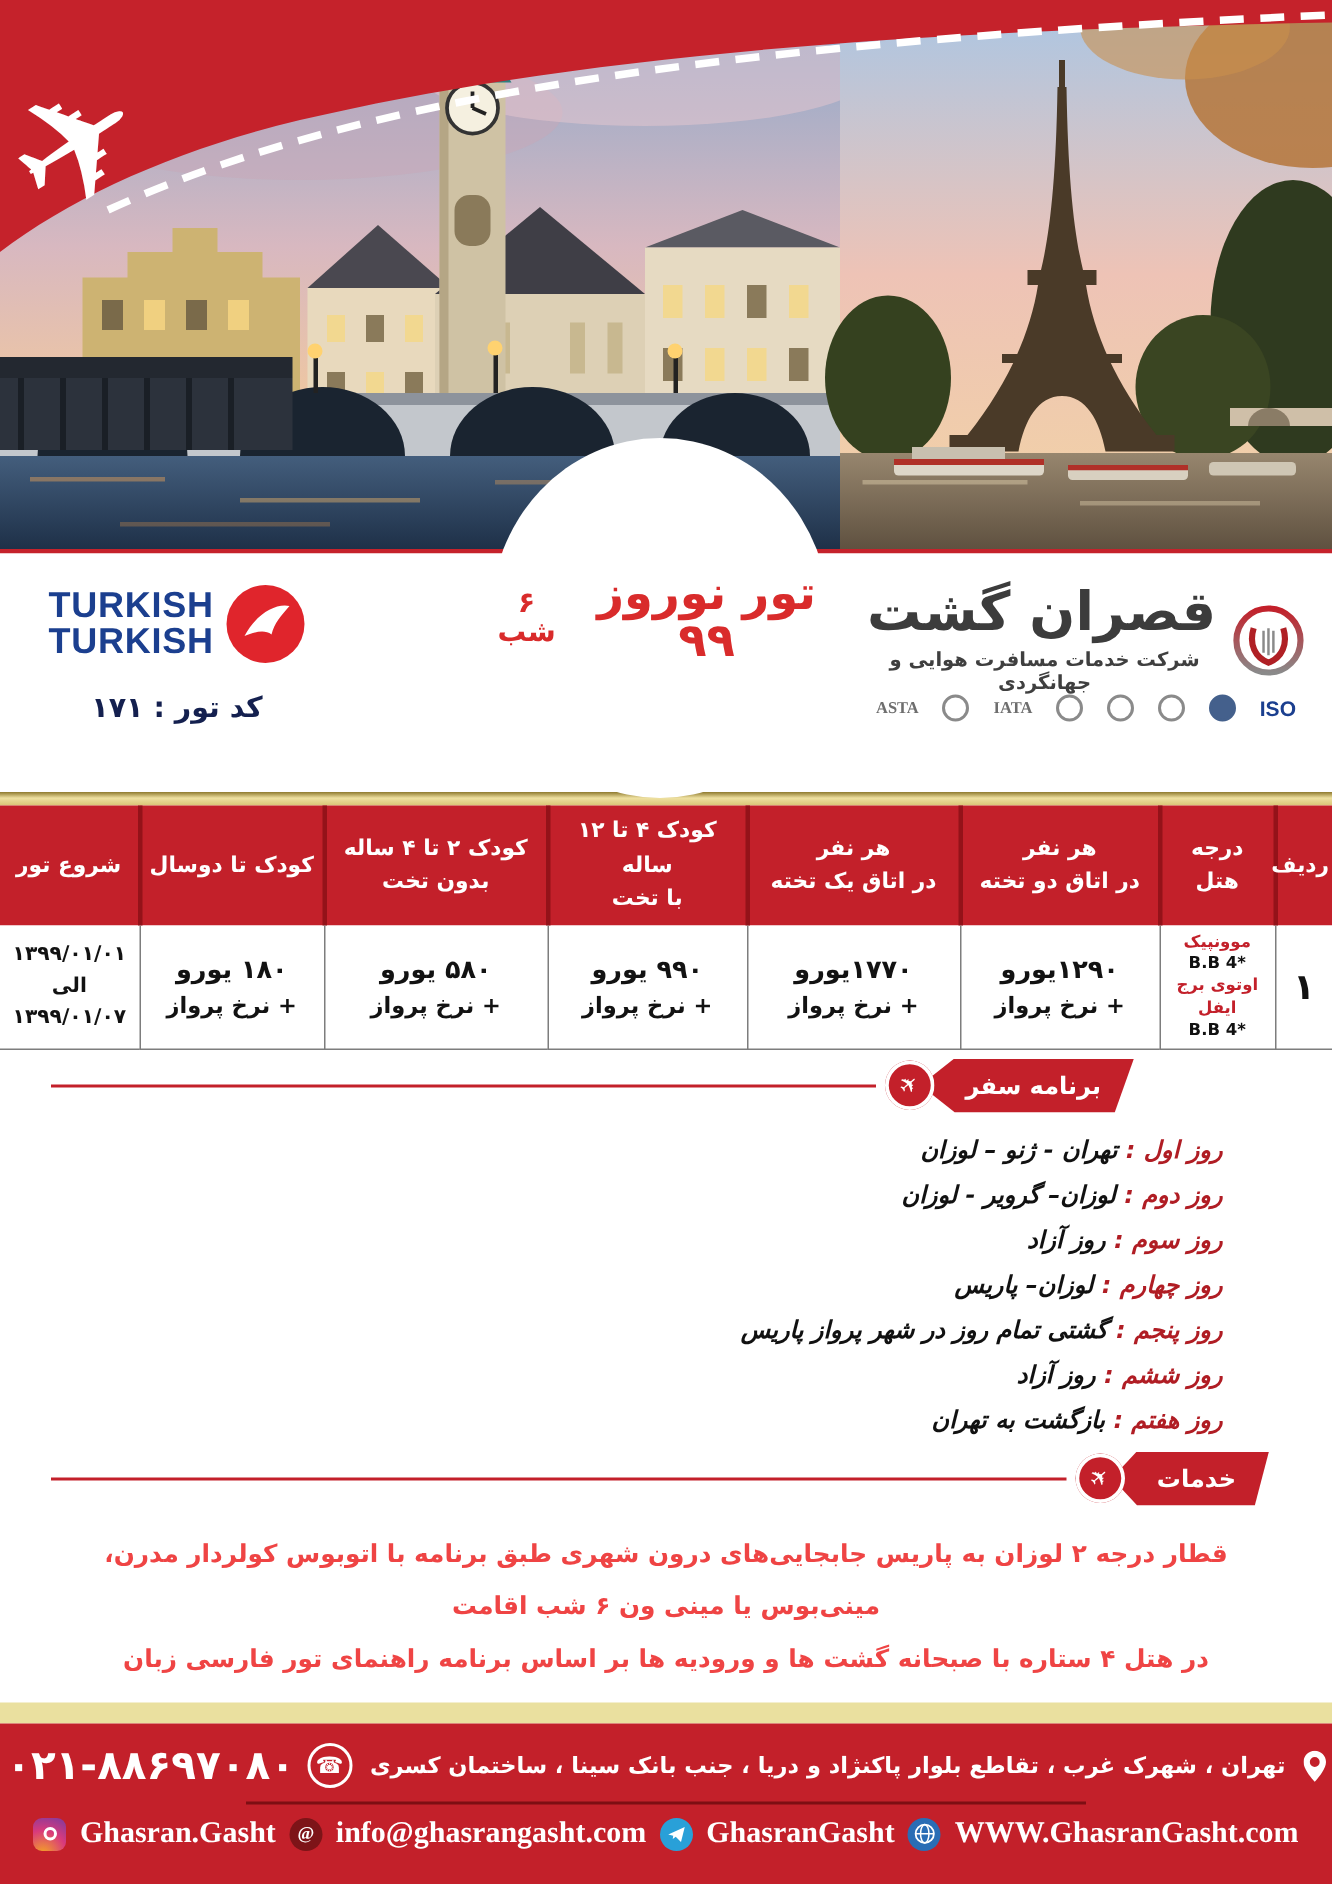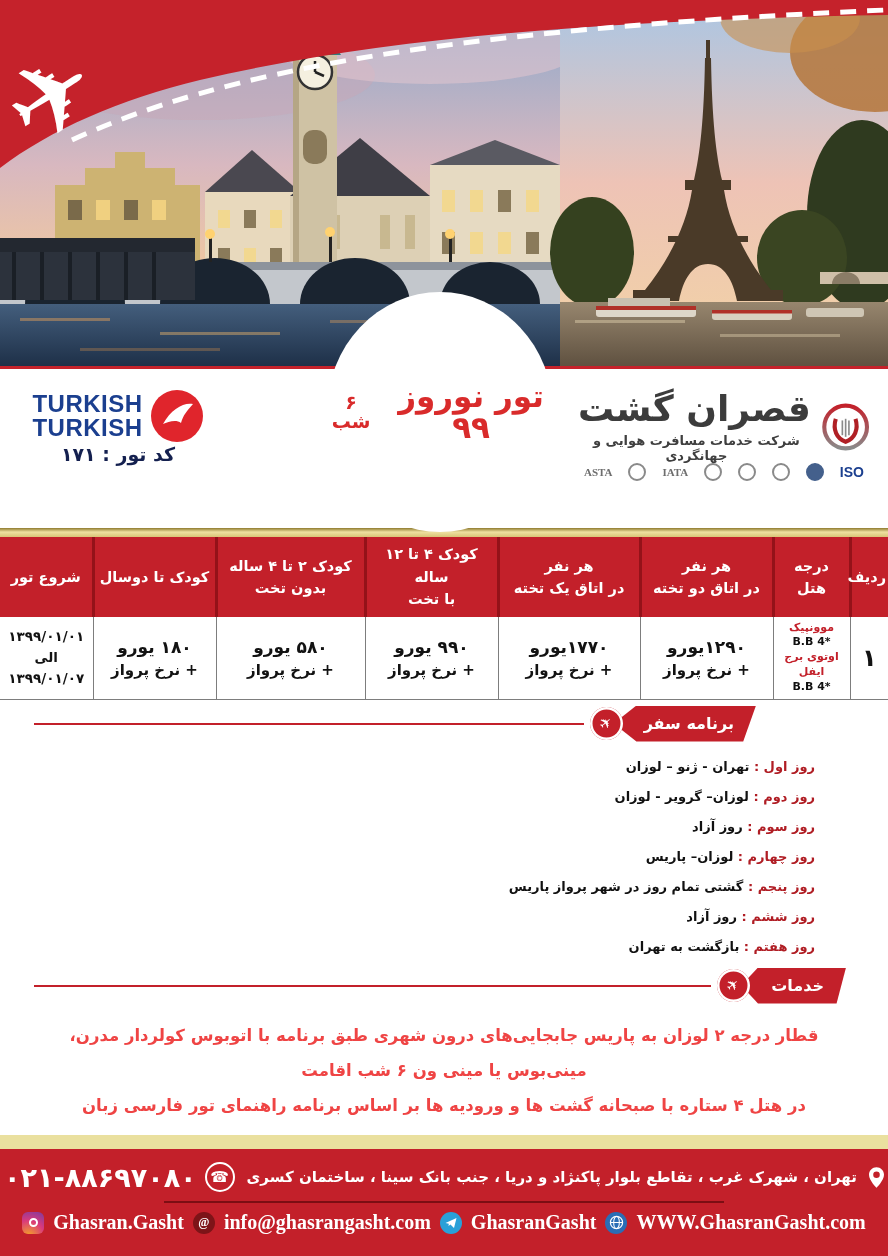--- a/index.html
+++ b/index.html
@@ -19,21 +19,21 @@
   .oval-title{color:#d92b2b;font-size:31px;font-weight:bold;line-height:1;}
   .oval-dest{color:#d92b2b;font-size:26px;font-weight:bold;line-height:1;}
   .oval-nights{color:#d92b2b;font-size:19px;font-weight:bold;line-height:1;}
 
   
   .brand-band{position:relative;width:888px;height:159px;background:#fff;}
   .ta-block{position:absolute;left:18px;top:20px;width:200px;text-align:center;}
   .ta-row{display:flex;align-items:center;justify-content:center;gap:7px;}
   .ta-name{color:#1b3f8f;font-size:24px;font-weight:bold;line-height:0.98;letter-spacing:0.5px;text-align:left;
     font-family:"Liberation Sans",sans-serif;}
-  .ta-code{color:#14204f;font-size:19px;font-weight:bold;direction:rtl;}
+  .ta-code{margin-top:18px;color:#14204f;font-size:19px;font-weight:bold;direction:rtl;}
 
   .agency-block{position:absolute;right:18px;top:22px;width:292px;direction:rtl;}
   .agency-row{display:flex;align-items:center;gap:10px;}
   .agency-name{color:#3c3c3c;font-size:36px;font-weight:bold;line-height:1;white-space:nowrap;}
   .agency-sub{margin-top:6px;color:#3f3f3f;font-size:13px;font-weight:bold;text-align:center;padding-left:4px;}
   .badge-row{display:flex;direction:ltr;align-items:center;justify-content:space-between;padding:0 6px;}
   .badge-text{color:#6e6e6e;font-size:11px;font-weight:bold;font-family:"Liberation Serif",serif;}
   .badge-circle{width:18px;height:18px;border-radius:50%;border:2px solid #8a8a8a;}
   .badge-circle.filled{background:#44608c;border-color:#44608c;}
   .badge-iso{color:#1b3f8f;font-size:14px;font-weight:bold;font-family:"Liberation Sans",sans-serif;}
@@ -64,21 +64,21 @@
   .ribbon-circle{width:33px;height:33px;border-radius:50%;background:#c3202a;box-shadow:inset 0 0 0 2.5px #fff;
     display:flex;align-items:center;justify-content:center;margin:0 -9px 0 6px;z-index:2;position:relative;}
   .ribbon-plane{color:#fff;font-size:15px;transform:rotate(-40deg);display:block;line-height:1;}
   .ribbon-tag{background:#c3202a;color:#fff;font-size:16px;font-weight:bold;line-height:1;
     padding:10px 22px 10px 30px;clip-path:polygon(0 50%,16% 0,100% 0,91% 100%,16% 100%);direction:rtl;}
   .sp-program{width:132px;}
   .sp-services{width:42px;}
 
   
   .itinerary{direction:rtl;padding:8px 73px 0 0;}
-  .day{font-size:13px;font-weight:bold;line-height:30px;color:#111;}
+  .day{font-size:16px;font-weight:bold;line-height:30px;color:#111;font-style:italic;}
   .day-label{color:#b01d24;}
 
   
   .services-text{direction:rtl;text-align:center;font-size:16.5px;font-weight:bold;line-height:35px;
     color:#ef4444;padding:12px 40px 0;}
 
   
   .footer{position:absolute;left:0;bottom:0;width:888px;}
   .footer-gold{height:14px;background:#eae09f;}
   .footer-red{background:#c3202a;height:107px;color:#fff;padding-top:13px;}

